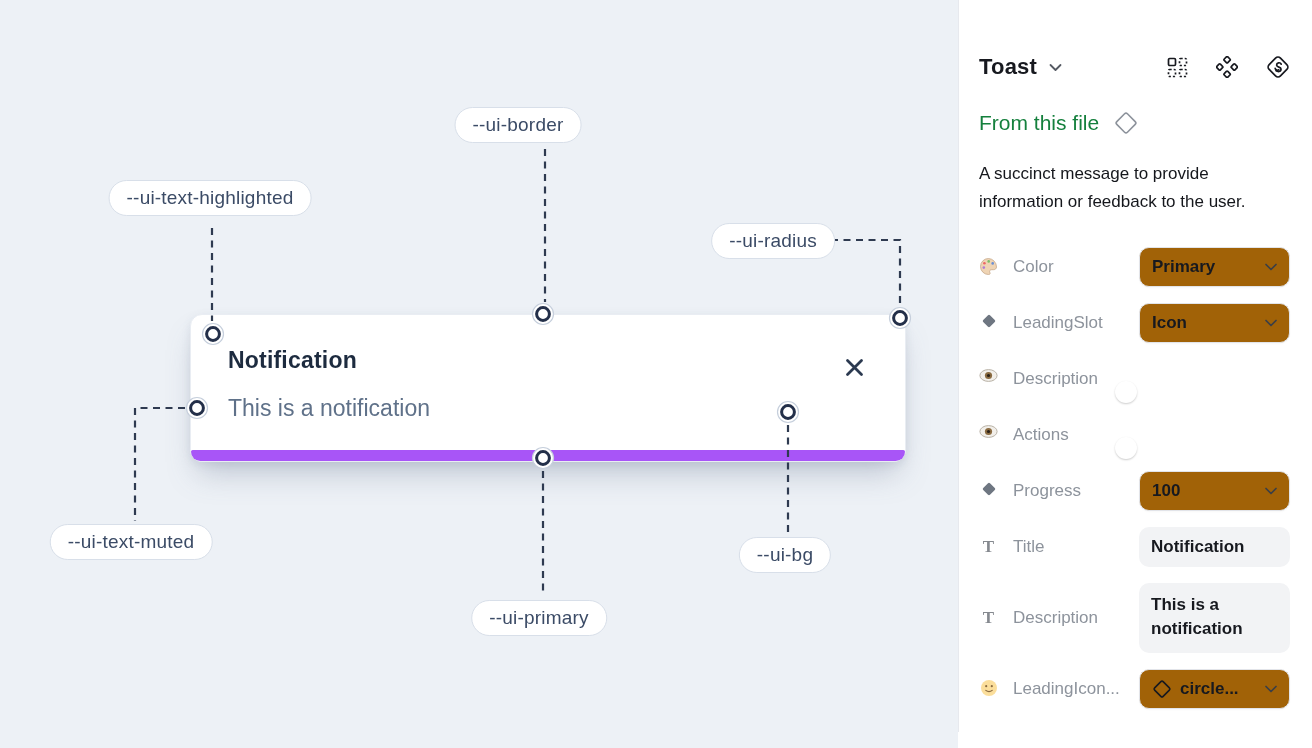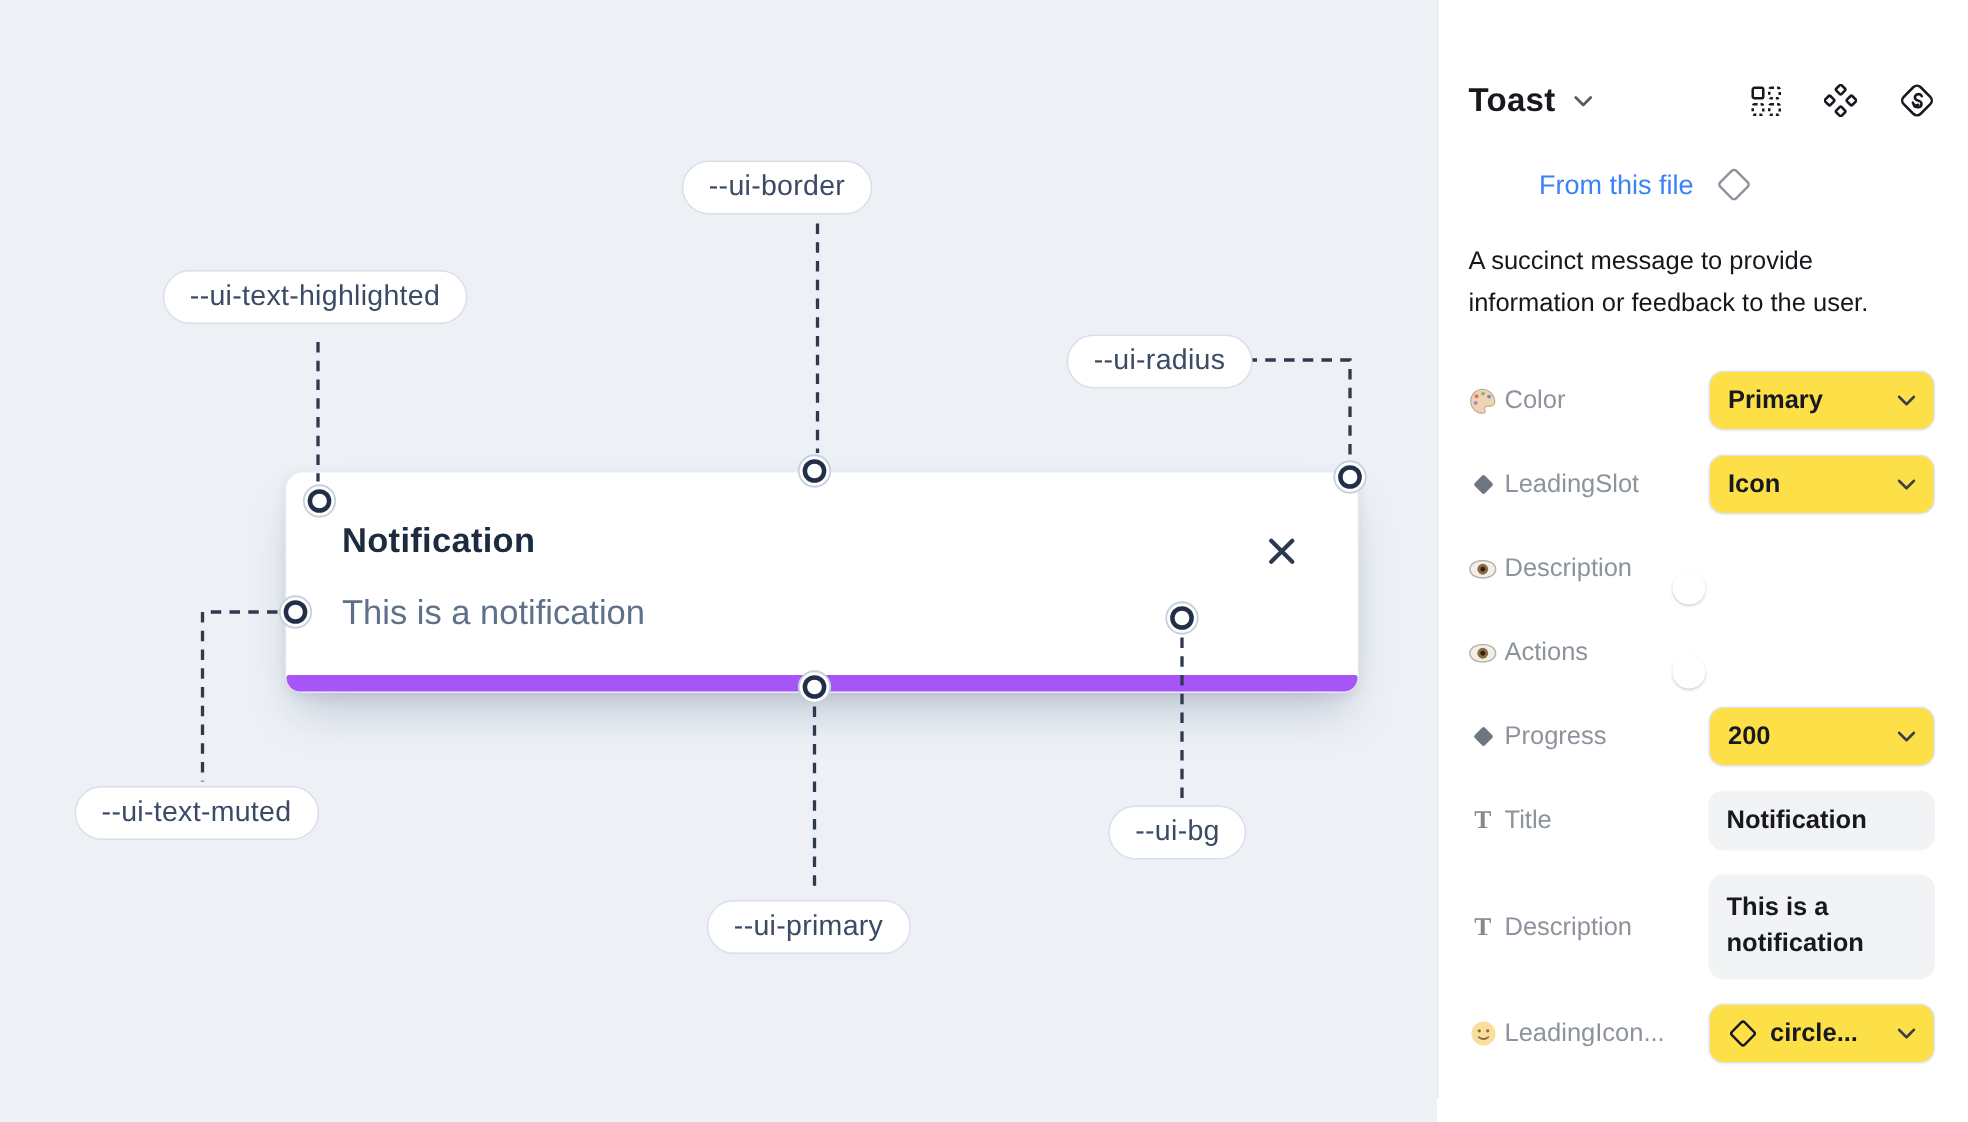--- a/index.html
+++ b/index.html
@@ -31,35 +31,35 @@
   
   .panel { position:absolute; left:958px; top:0; width:354px; height:732px;
     background:#fff; border-left:1px solid #E7E9EE; padding:50px 22px 0 20px; }
   .panel-head { display:flex; align-items:center; height:34px; }
   .panel-title { font-size:22px; font-weight:700; color:#17191F; letter-spacing:.2px; }
   .panel-title-chevron { margin-left:12px; display:flex; }
   .head-icons { margin-left:auto; display:flex; gap:28px; align-items:center; }
   .head-icons svg { display:block; cursor:pointer; }
 
   .source-row { display:flex; align-items:center; gap:14px; margin-top:24px; height:30px; }
-  .source-text { font-size:18px; color:#3b82f6;margin-left:47px; }
+  .source-text { font-size:21px; color:#15803d; }
 
   .panel-desc { margin-top:22px; width:308px; font-size:17px; line-height:1.62;
     color:#15171C; }
 
   .props { margin-top:32px; }
   .prop-row { display:flex; align-items:center; justify-content:space-between;
     min-height:40px; margin-bottom:16px; }
-  .prop-label { display:flex; align-items:center; gap:5px; font-size:17px; color:#8D939C; }
+  .prop-label { display:flex; align-items:flex-start; gap:15px; font-size:17px; color:#8D939C; }
   .prop-label .emoji-ic { width:19px; display:flex; justify-content:center; }
   .t-glyph { font-family:"Liberation Serif","DejaVu Serif",serif; font-weight:700;
     font-size:17px; color:#85898F; width:19px; text-align:center; }
   .ctrl { width:151px; flex:0 0 151px; }
 
-  .select { height:40px; background:#fde047; border:1px solid #E2E4E9; border-radius:10px;
+  .select { height:40px; background:#a16207; border:1px solid #E2E4E9; border-radius:10px;
     display:flex; align-items:center; padding:0 12px; cursor:pointer;
     box-shadow:0 1px 2px rgba(0,0,0,.03); }
   .select .val { font-size:17px; font-weight:700; color:#17191F; flex:1;
     overflow:hidden; white-space:nowrap; }
   .select .dm { margin-right:8px; display:flex; }
 
   .txtfield { background:#F2F3F5; border-radius:10px; padding:9px 12px; font-size:17px;
     font-weight:700; color:#17191F; min-height:40px; display:flex; align-items:center; }
   .txtfield.multi { align-items:flex-start; padding-top:10px; height:70px; line-height:1.4; }
 
@@ -250,21 +250,21 @@
         <span class="prop-label">
           <span class="emoji-ic">
             <svg width="16" height="16" viewBox="0 0 16 16">
                 <rect x="3.2" y="3.2" width="9.6" height="9.6" rx="1.4" transform="rotate(45 8 8)" fill="#6E7681"></rect>
               </svg>
           </span>
           <span>Progress</span>
         </span>
         <span class="ctrl">
           <span class="select">
-            <span class="val">200</span>
+            <span class="val">100</span>
             <svg width="12" height="8" viewBox="0 0 12 8">
                 <path d="M1 1.5 L6 6.5 L11 1.5" stroke="#3A3F47" stroke-width="1.7" fill="none" stroke-linecap="round" stroke-linejoin="round"></path>
               </svg>
           </span>
         </span>
       </div>
 
       <div class="prop-row">
         <span class="prop-label">
           <span class="t-glyph">T</span>

